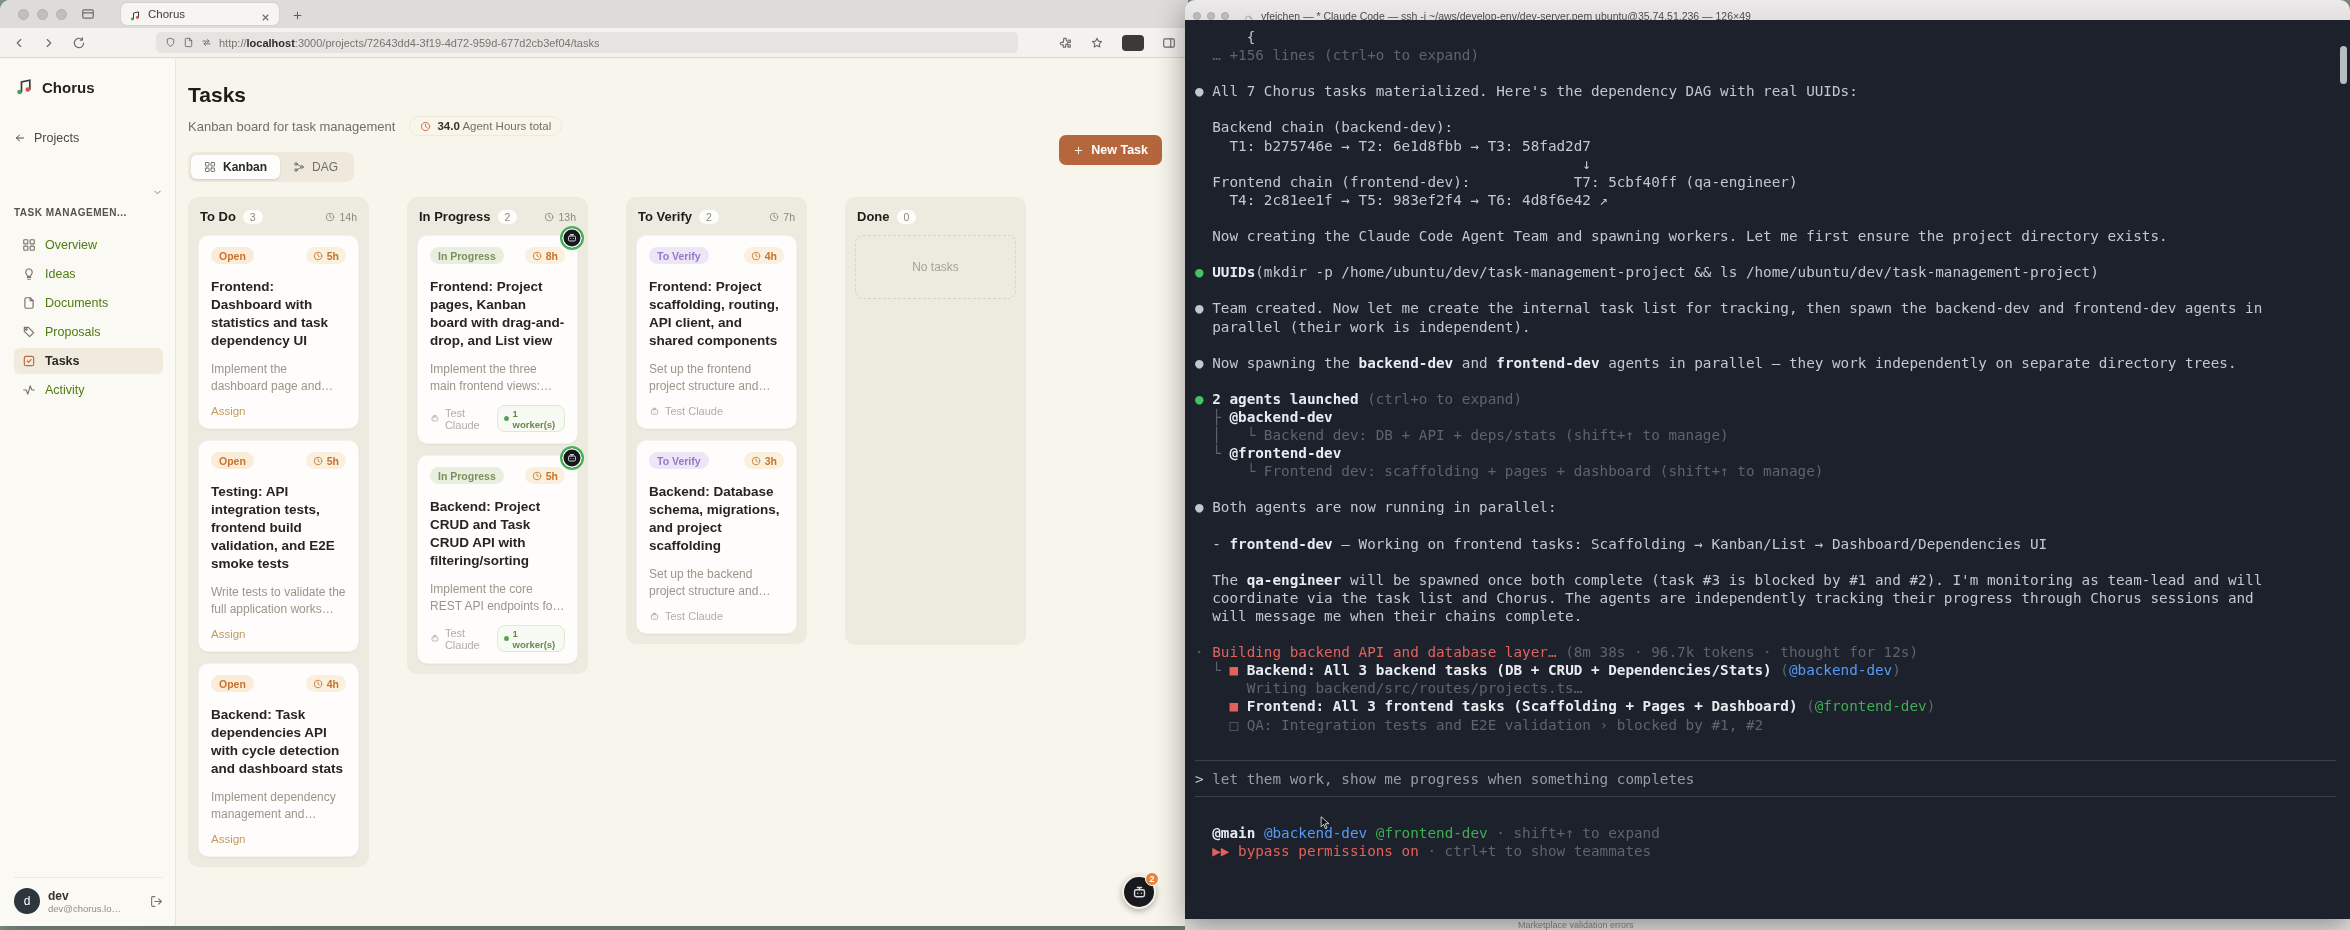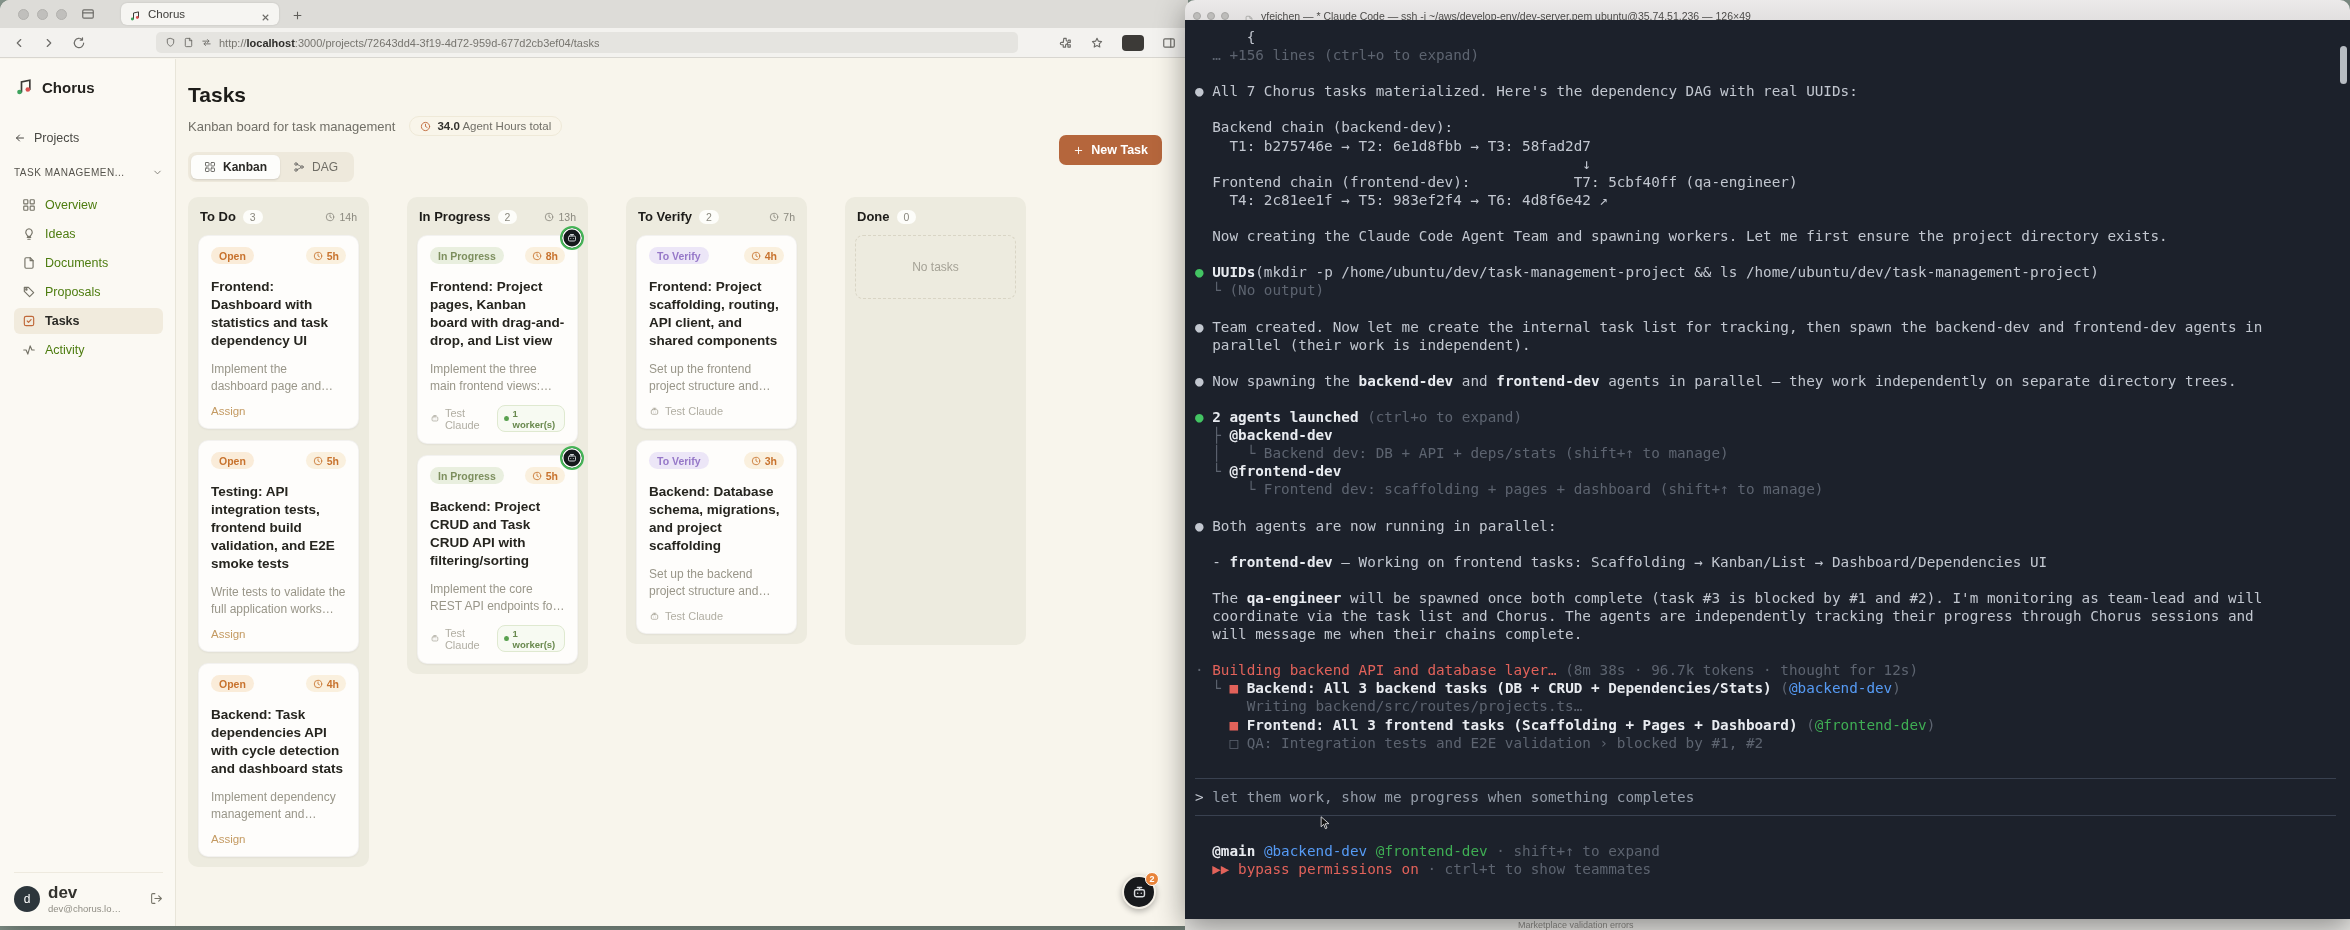--- a/index.html
+++ b/index.html
@@ -37,33 +37,33 @@
   
   .app { position:absolute; top:59px; left:0; right:0; bottom:0; display:flex; }
   .sidebar { width:176px; background:#fbf9f3; border-right:1px solid #e8e5d9;
              padding:18px 12px 12px 14px; display:flex; flex-direction:column; }
   .brand { display:flex; align-items:center; gap:8px; margin-bottom:34px; }
   .brand-ic { width:20px; height:20px; }
   .brand-name { font-size:15px; font-weight:bold; color:#23221e; }
   .back-row { display:flex; align-items:center; gap:8px; color:#4a4944; font-size:12.5px; margin-bottom:22px; cursor:default; }
   .back-row .chrome-ic { width:12px; height:12px; color:#4a4944; }
   .section-row { display:flex; align-items:center; justify-content:space-between; margin-bottom:14px; }
-  .section-label { font-size:10px; font-weight:normal; letter-spacing:.5px; color:#55534c; }
+  .section-label { font-size:10px; font-weight:bold; letter-spacing:.5px; color:#55534c;margin-top:40px; }
   .section-row .chrome-ic { width:11px; height:11px; color:#7c7a72; }
   .nav-item { display:flex; align-items:center; gap:9px; height:26px; padding:0 8px; border-radius:6px;
               font-size:12.5px; color:#4d7c0f; margin-bottom:3px; }
   .nav-item .chrome-ic { width:14px; height:14px; color:#767468; }
   .nav-item.active { background:#f1ebdd; color:#2b2a26; font-weight:bold; }
   .nav-item.active .chrome-ic { color:#c0693b; }
   .side-spacer { flex:1; }
   .user-row { display:flex; align-items:center; gap:8px; padding-top:10px; border-top:1px solid #eeeadf; }
   .user-avatar { width:26px; height:26px; border-radius:50%; background:#2d363c; color:#fff;
                  font-size:12px; display:flex; align-items:center; justify-content:center; }
   .user-meta { flex:1; min-width:0; }
-  .user-name { font-size:17px; font-weight:bold; color:#33322e; }
+  .user-name { font-size:12px; font-weight:bold; color:#33322e; }
   .user-email { font-size:9.5px; color:#908e85; white-space:nowrap; overflow:hidden; text-overflow:ellipsis; }
   .user-row .chrome-ic { width:13px; height:13px; color:#767468; }
 
   .main { flex:1; position:relative; padding:24px 0 0 12px; overflow:hidden; }
   .page-title { font-size:21px; font-weight:bold; color:#1d1c19; }
   .subtitle-row { display:flex; align-items:center; gap:14px; margin-top:9px; }
   .subtitle { font-size:13px; color:#716f67; }
   .hours-pill { display:flex; align-items:center; gap:6px; background:#f9f5ea; border:1px solid #efe9d8;
                 border-radius:12px; padding:3px 10px; font-size:11.5px; color:#716f67; }
   .hours-pill .chrome-ic { width:11px; height:11px; color:#c0693b; }
@@ -694,21 +694,20 @@
           <div class="tl">&nbsp;</div>
           <div class="tl"><span class="t-d">  Backend chain (backend-dev):</span></div>
           <div class="tl"><span class="t-d">    T1: b275746e → T2: 6e1d8fbb → T3: 58fad2d7</span></div>
           <div class="tl"><span class="t-d">                                             ↓</span></div>
           <div class="tl"><span class="t-d">  Frontend chain (frontend-dev):            T7: 5cbf40ff (qa-engineer)</span></div>
           <div class="tl"><span class="t-d">    T4: 2c81ee1f → T5: 983ef2f4 → T6: 4d8f6e42 ↗</span></div>
           <div class="tl">&nbsp;</div>
           <div class="tl"><span class="t-d">  Now creating the Claude Code Agent Team and spawning workers. Let me first ensure the project directory exists.</span></div>
           <div class="tl">&nbsp;</div>
           <div class="tl"><span class="t-g">● </span><span class="t-b">UUIDs</span><span class="t-d">(mkdir -p /home/ubuntu/dev/task-management-project &amp;&amp; ls /home/ubuntu/dev/task-management-project)</span></div>
-          <div class="tl"><span class="t-m">  └ (No output)</span></div>
           <div class="tl">&nbsp;</div>
           <div class="tl"><span class="t-d">● Team created. Now let me create the internal task list for tracking, then spawn the backend-dev and frontend-dev agents in</span></div>
           <div class="tl"><span class="t-d">  parallel (their work is independent).</span></div>
           <div class="tl">&nbsp;</div>
           <div class="tl"><span class="t-d">● Now spawning the </span><span class="t-b">backend-dev</span><span class="t-d"> and </span><span class="t-b">frontend-dev</span><span class="t-d"> agents in parallel — they work independently on separate directory trees.</span></div>
           <div class="tl">&nbsp;</div>
           <div class="tl"><span class="t-g">● </span><span class="t-b">2 agents launched</span><span class="t-m"> (ctrl+o to expand)</span></div>
           <div class="tl"><span class="t-m">  ├ </span><span class="t-b">@backend-dev</span></div>
           <div class="tl"><span class="t-m">  │   └ Backend dev: DB + API + deps/stats (shift+↑ to manage)</span></div>
           <div class="tl"><span class="t-m">  └ </span><span class="t-b">@frontend-dev</span></div>

